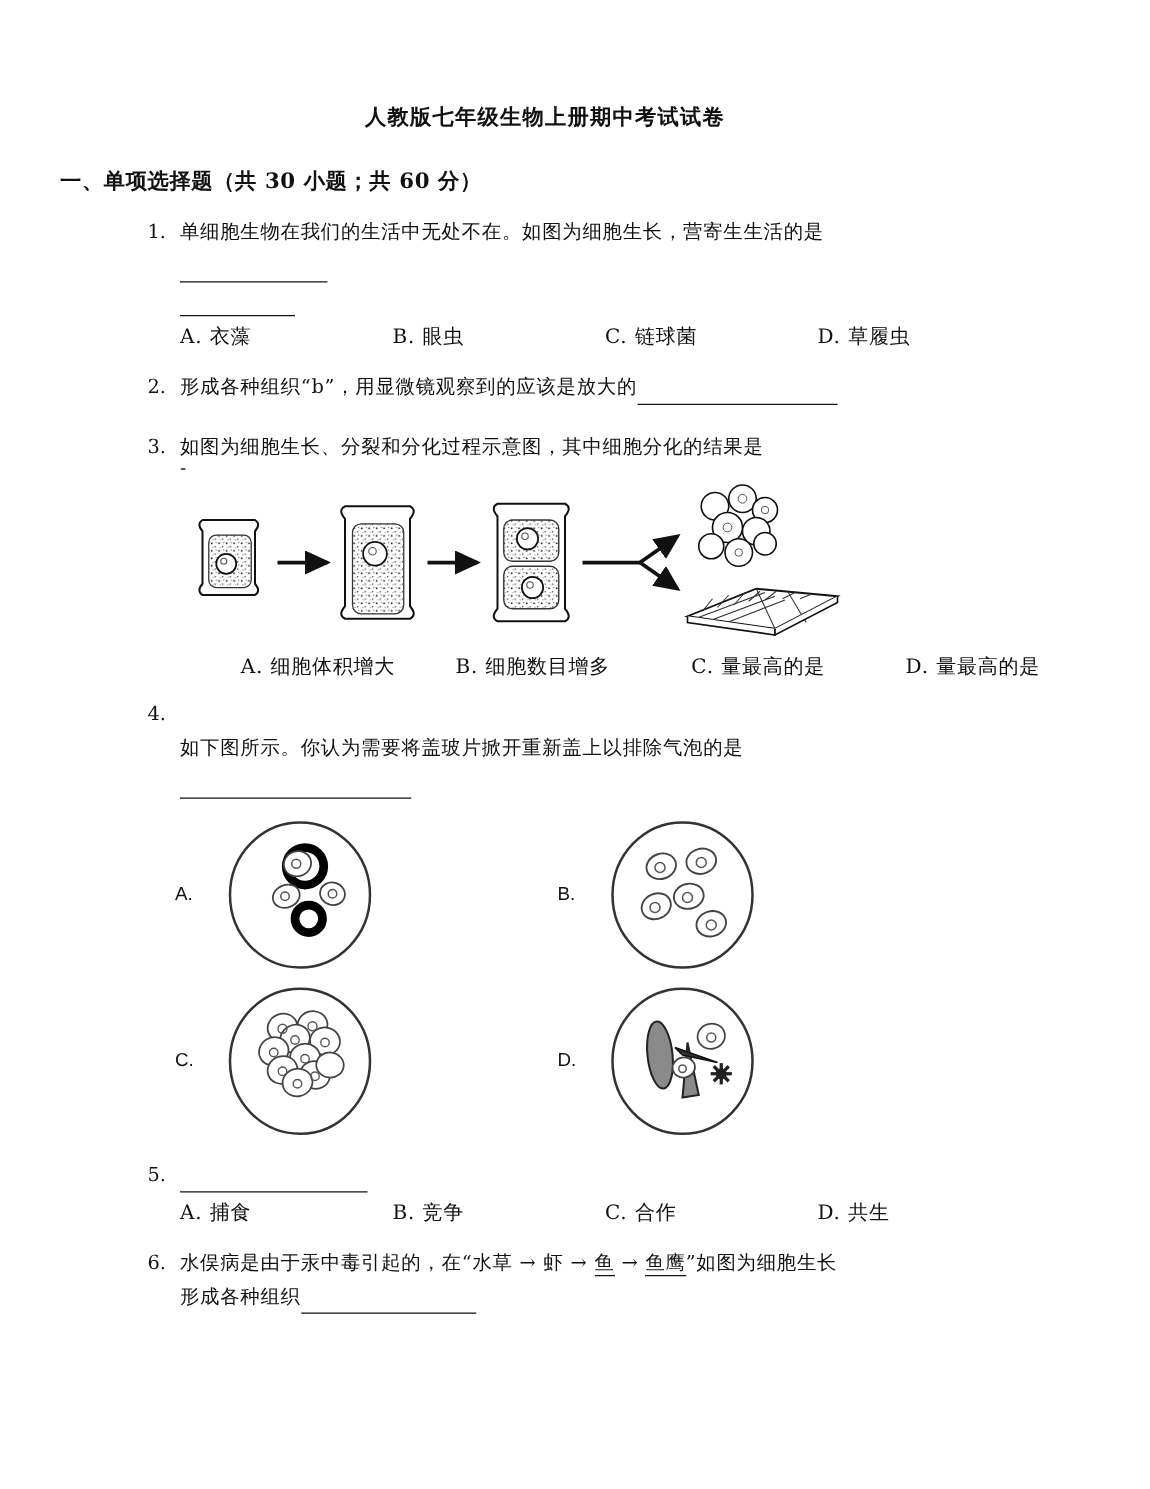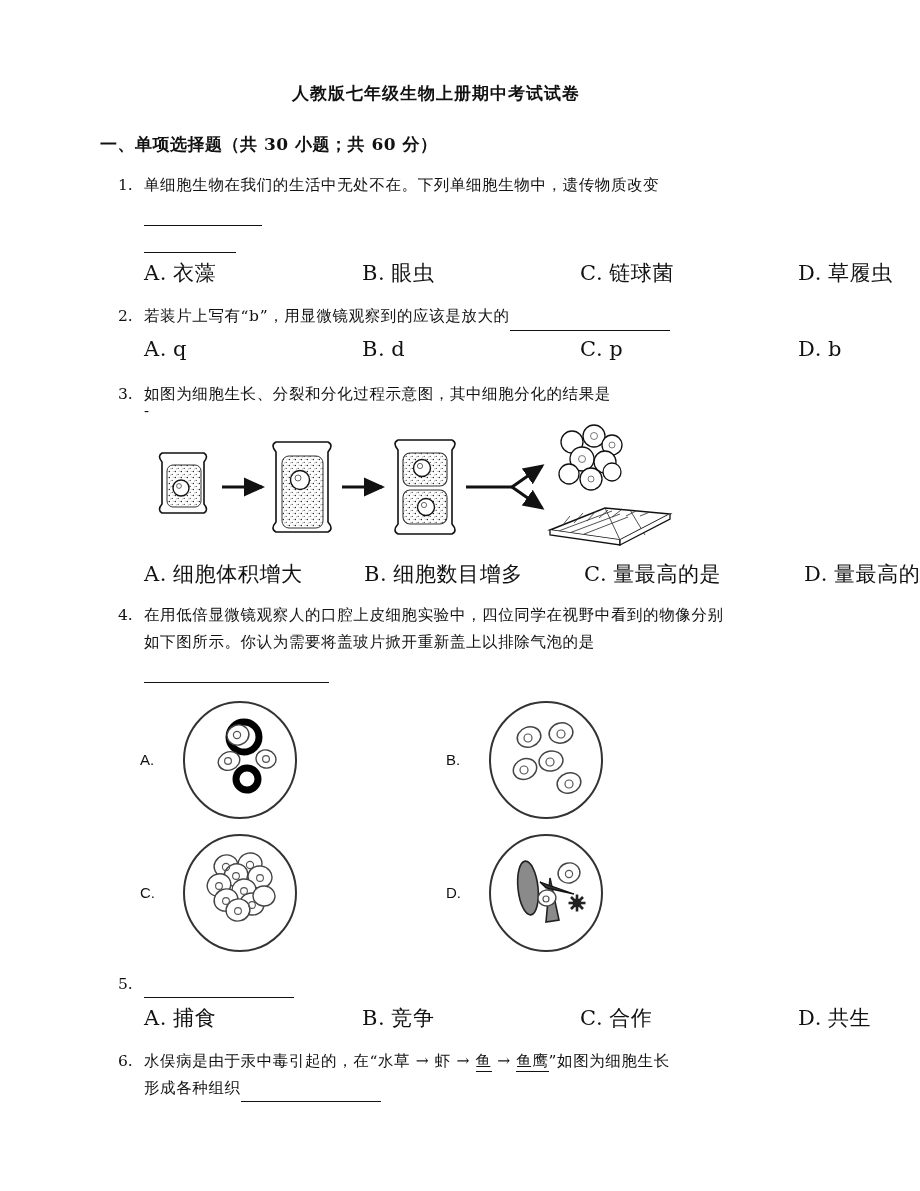--- a/index.html
+++ b/index.html
@@ -25,21 +25,21 @@
     font-weight: bold;
     letter-spacing: 1px;
     margin: 0;
     padding-top: 82px;
     font-family: "DejaVu Serif", "Liberation Serif", serif;
   }
   .section-head {
     font-size: 17px;
     font-weight: bold;
     margin: 28px 0 1px 0;
-    padding-left: 100px;
+    padding-left: 48px;
     letter-spacing: 0.5px;
   }
   .q {
     padding-left: 118px;
     padding-right: 100px;
     margin-top: 16px;
     font-size: 15.5px;
     line-height: 1.75;
     position: relative;
   }
@@ -65,23 +65,22 @@
   .blank-w3 { width: 160px; }
   .blank-w4 { width: 185px; }
   .blank-w5 { width: 150px; }
   .blank-w6 { width: 140px; }
   .uline { border-bottom: 1px solid #111; padding-bottom: 1px; }
   .opts {
     display: flex;
     padding-left: 144px;
     padding-right: 60px;
     margin-top: 6px;
-    font-size: 21px;
+    font-size: 16px;
     letter-spacing: 0.6px;
-    gap: 48px;
   }
   .opts .op {
     width: 170px;
     flex: 0 0 auto;
     white-space: nowrap;
   }
   .opts.wide .op { width: 172px; }
   .op .lbl { margin-right: 6px; }
   .op-serif .txt { font-family: "DejaVu Serif", "Liberation Serif", serif; }
 
@@ -109,42 +108,36 @@
 
 <div class="page">
 
   <div class="doc-title">人教版七年级生物上册期中考试试卷</div>
 
   <div class="section-head">一、单项选择题（共 30 小题；共 60 分）</div>
 
   <div class="q">
     <span class="q-num">1.</span>
     <div class="q-body">
-      <span>单细胞生物在我们的生活中无处不在。下列单细胞生物中，遗传物质改变</span><span class="blank blank-w1"></span>
+      <span>单细胞生物在我们的生活中无处不在。如图为细胞生长，营寄生生活的是</span><span class="blank blank-w1"></span>
       <br><span class="blank blank-w2"></span>
     </div>
   </div>
   <div class="opts">
     <div class="op"><span class="lbl">A.</span><span class="txt">衣藻</span></div>
     <div class="op"><span class="lbl">B.</span><span class="txt">眼虫</span></div>
     <div class="op"><span class="lbl">C.</span><span class="txt">链球菌</span></div>
     <div class="op"><span class="lbl">D.</span><span class="txt">草履虫</span></div>
   </div>
 
   <div class="q">
     <span class="q-num">2.</span>
     <div class="q-body">
-      <span>若装片上写有“b”，用显微镜观察到的应该是放大的</span><span class="blank blank-w3"></span>
-    </div>
-  </div>
-  <div class="opts op-serif">
-    <div class="op"><span class="lbl">A.</span><span class="txt">q</span></div>
-    <div class="op"><span class="lbl">B.</span><span class="txt">d</span></div>
-    <div class="op"><span class="lbl">C.</span><span class="txt">p</span></div>
-    <div class="op"><span class="lbl">D.</span><span class="txt">b</span></div>
+      <span>形成各种组织“b”，用显微镜观察到的应该是放大的</span><span class="blank blank-w3"></span>
+    </div>
   </div>
 
   <div class="q" style="margin-top:20px;">
     <span class="q-num">3.</span>
     <div class="q-body">
       <span>如图为细胞生长、分裂和分化过程示意图，其中细胞分化的结果是</span>
     </div>
   </div>
   <div class="dash3">-</div>
 
@@ -220,31 +213,31 @@
           <path d="M462,95 L471,88 M476,94 L486,89 M490,94 L500,90"></path>
           <path d="M406,110 L462,89 M414,113 L470,92 M424,116 L478,95"></path>
           <path d="M455,86 L470,118 M480,88 L495,113"></path>
         </g>
         <path d="M400,108 L400,113 L470,123 L470,118" fill="#fff" stroke="#111" stroke-width="1.3"></path>
         <path d="M470,118 L470,123 L520,97 L520,92" fill="#fff" stroke="#111" stroke-width="1.3"></path>
       </g>
     </svg>
   </div>
 
-  <div class="opts wide" style="">
+  <div class="opts wide" style="text-align:right;">
     <div class="op"><span class="lbl">A.</span><span class="txt">细胞体积增大</span></div>
     <div class="op"><span class="lbl">B.</span><span class="txt">细胞数目增多</span></div>
     <div class="op"><span class="lbl">C.</span><span class="txt">量最高的是</span></div>
     <div class="op"><span class="lbl">D.</span><span class="txt">量最高的是</span></div>
   </div>
 
   <div class="q" style="margin-top:14px;">
     <span class="q-num">4.</span>
     <div class="q-body">
-      <span>在用低倍显微镜观察人的口腔上皮细胞实验中，四位同学在视野中看到的物像分别</span><br>
+      <br>
       <span>如下图所示。你认为需要将盖玻片掀开重新盖上以排除气泡的是</span><span class="blank blank-w4"></span>
     </div>
   </div>
 
   <div class="fig4">
     <div class="fig4-row">
 
       <div class="fig4-cell">
         <span class="olabel">A.</span>
         <span class="circle-wrap">

